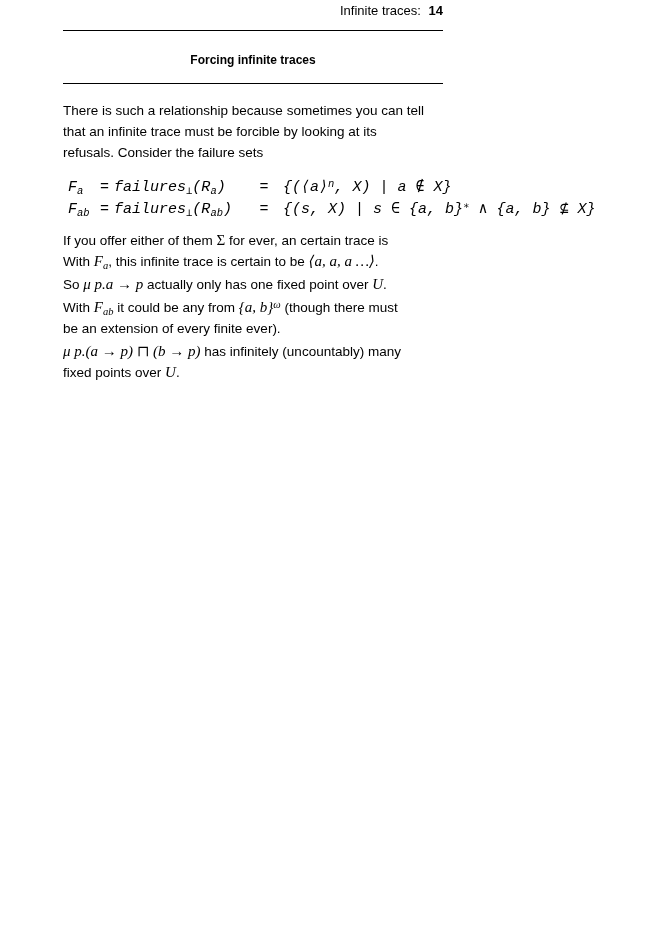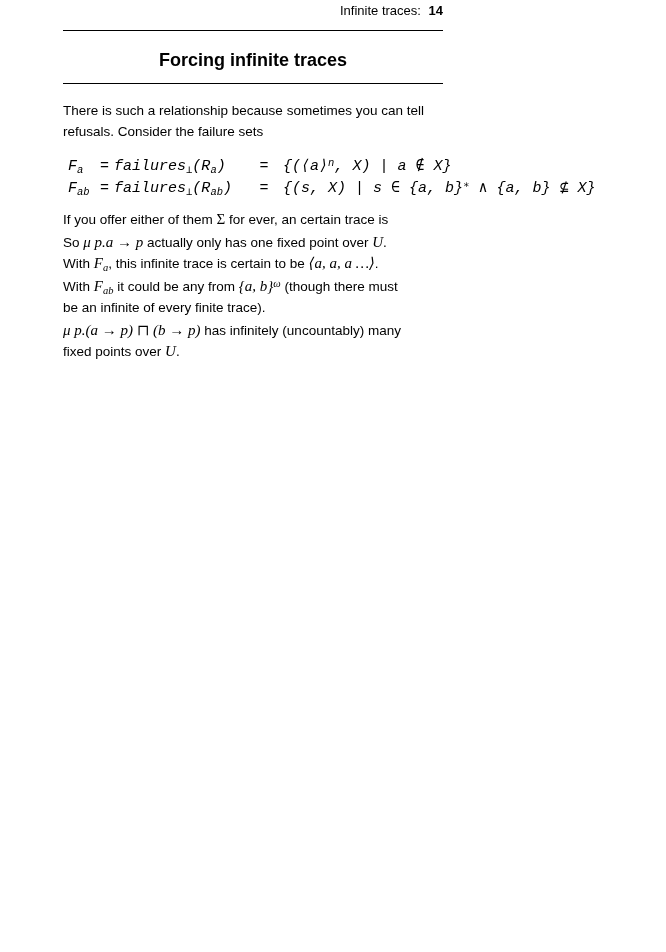--- a/index.html
+++ b/index.html
@@ -13,21 +13,21 @@
   .hdr{
     position:absolute;left:63px;top:3px;width:380px;
     text-align:right;font-size:13px;line-height:16px;white-space:nowrap;
   }
   .hdr .num{font-weight:bold;margin-left:4px;}
   .rule{position:absolute;left:63px;width:380px;height:0;border-top:1.6px solid #000;}
   .r1{top:30px;}
   .r2{top:83px;}
   .title{
     position:absolute;left:63px;top:50px;width:380px;
-    text-align:center;font-weight:bold;font-size:18px;line-height:20px;white-space:nowrap;
+    text-align:center;font-weight:bold;font-size:12px;line-height:20px;white-space:nowrap;
   }
   .content{position:absolute;left:63px;top:100px;width:430px;}
   .ln{font-size:13.5px;line-height:21px;white-space:nowrap;}
   .gap2{margin-top:2px;}
   .gap3{margin-top:2px;}
   .m{
     font-family:"Liberation Serif","DejaVu Serif","DejaVu Sans",serif;
     font-style:italic;font-size:15px;
   }
   .up{font-style:normal;}
@@ -57,41 +57,42 @@
 
   <div class="rule r1"></div>
 
   <div class="title">Forcing infinite traces</div>
 
   <div class="rule r2"></div>
 
   <div class="content">
 
     <div class="ln">There is such a relationship because sometimes you can tell</div>
+    <div class="ln">that an infinite trace must be forcible by looking at its</div>
     <div class="ln">refusals. Consider the failure sets</div>
 
     <div class="math">
 
       <div class="mc c1"><span>F</span><sub>a</sub></div>
       <div class="mc"><span class="eq">=</span><span>failures</span><sub class="up">⊥</sub><span>(R</span><sub>a</sub><span>)</span></div>
       <div class="mc c3">=</div>
       <div class="mc"><span>{(⟨a⟩</span><sup>n</sup><span>, X) | a ∉ X}</span></div>
 
       <div class="mc c1"><span>F</span><sub>ab</sub></div>
       <div class="mc"><span class="eq">=</span><span>failures</span><sub class="up">⊥</sub><span>(R</span><sub>ab</sub><span>)</span></div>
       <div class="mc c3">=</div>
       <div class="mc"><span>{(s, X) | s ∈ {a, b}</span><sup>∗</sup><span> ∧ {a, b} ⊈ X}</span></div>
     </div>
 
     <div class="ln"><span>If you offer either of them </span><span class="m up">Σ</span><span> for ever, an certain trace is</span></div>
 
+    <div class="ln"><span>With </span><span class="m"><span>F</span><sub>a</sub></span><span>, this infinite trace is certain to be </span><span class="m">⟨a, a, a …⟩</span><span>.</span></div>
+
     <div class="ln gap2"><span>So </span><span class="m">μ p.a → p</span><span> actually only has one fixed point over </span><span class="m">U</span><span>.</span></div>
 
-    <div class="ln"><span>With </span><span class="m"><span>F</span><sub>a</sub></span><span>, this infinite trace is certain to be </span><span class="m">⟨a, a, a …⟩</span><span>.</span></div>
-
     <div class="ln gap3"><span>With </span><span class="m"><span>F</span><sub>ab</sub></span><span> it could be any from </span><span class="m"><span>{a, b}</span><sup>ω</sup></span><span> (though there must</span></div>
-    <div class="ln">be an infinite of every finite trace).</div>
+    <div class="ln">be an extension of every finite ever).</div>
 
     <div class="ln gap3"><span class="m">μ p.(a → p) ⊓ (b → p)</span><span> has infinitely (uncountably) many</span></div>
     <div class="ln"><span>fixed points over </span><span class="m">U</span><span>.</span></div>
 
   </div>
 </div>
 
 </body></html>

